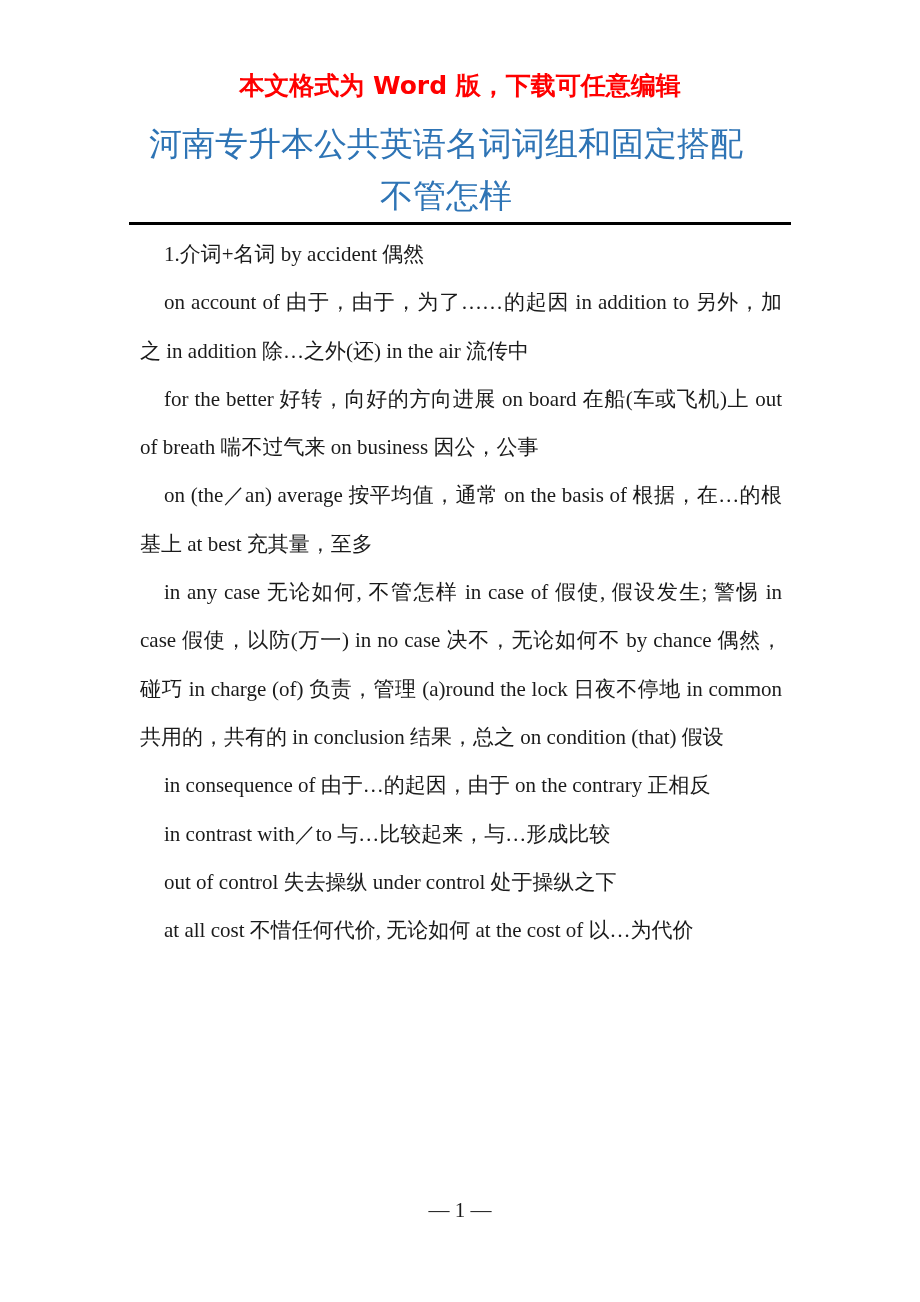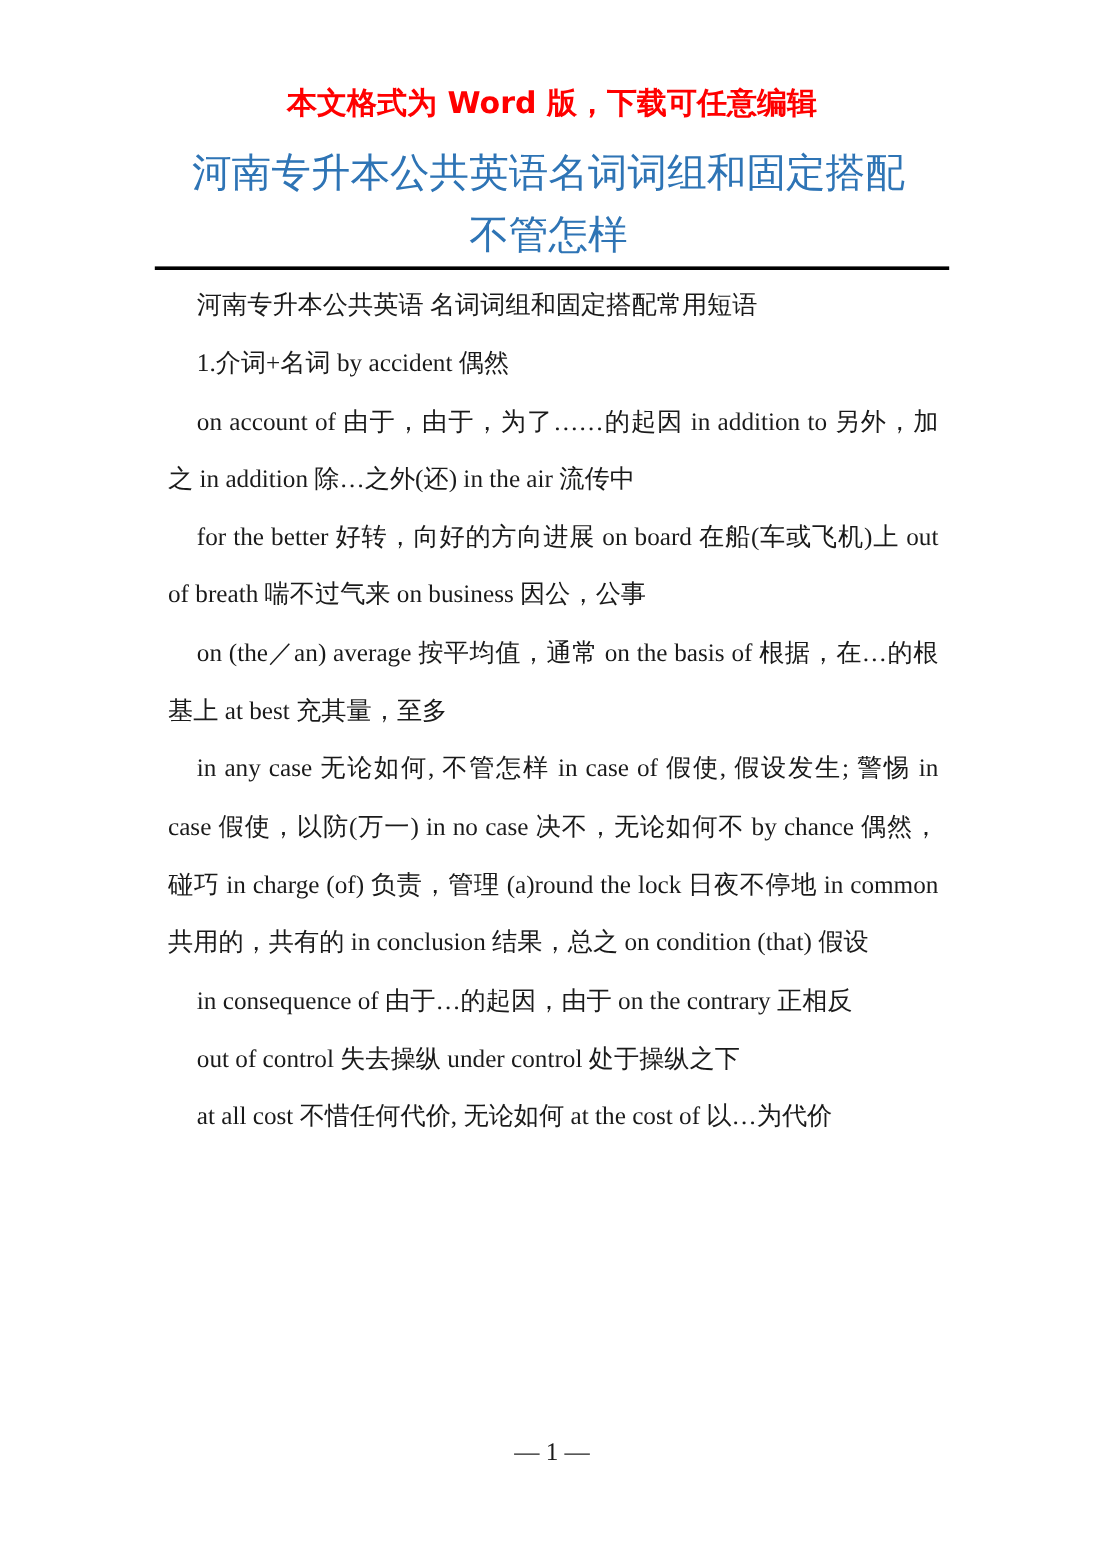--- a/index.html
+++ b/index.html
@@ -4,21 +4,21 @@
 <style>
   html, body { margin: 0; padding: 0; background: #ffffff; }
   body { width: 920px; height: 1302px; position: relative; overflow: hidden; }
   .page { position: absolute; left: 0; top: 0; width: 920px; height: 1268px; background: #fff; }
   .banner {
     position: absolute; top: 68px; left: 0; width: 920px; text-align: center;
     color: #ff0000; font-family: "DejaVu Sans", sans-serif; font-weight: bold;
     font-size: 25px; line-height: 36px; letter-spacing: 0px;
   }
   .title {
-    position: absolute; top: 118px; left: 127px; width: 660px; text-align: center;
+    position: absolute; top: 118px; left: 116px; width: 660px; text-align: center;
     color: #2e74b5; font-family: "DejaVu Sans", sans-serif; font-size: 33px;
     line-height: 52px;
   }
   .rule {
     position: absolute; top: 222px; left: 129px; width: 662px; height: 3px; background: #000;
   }
   .body {
     position: absolute; top: 230px; left: 140px; width: 642px;
     font-family: "Liberation Serif", serif; font-size: 21px; color: #1a1a1a;
     line-height: 48.3px; text-align: justify;
@@ -36,25 +36,25 @@
   <div class="banner">本文格式为 Word 版，下载可任意编辑</div>
 
   <div class="title">
     <div>河南专升本公共英语名词词组和固定搭配</div>
     <div>不管怎样</div>
   </div>
 
   <div class="rule"></div>
 
   <div class="body">
-    <p class="para">河南专升本公共英语  名词词组和固定搭配常用短语</p>
     <p class="para">1.介词+名词  by accident  偶然</p>
     <p class="para">on account of  由于，由于，为了……的起因  in addition to 另外，加之  in addition  除…之外(还) in the air  流传中</p>
     <p class="para">for the better  好转，向好的方向进展  on board  在船(车或飞机)上  out of breath  喘不过气来  on business  因公，公事</p>
     <p class="para">on (the／an) average  按平均值，通常  on the basis of  根据，在…的根基上  at best  充其量，至多</p>
     <p class="para">in any case  无论如何, 不管怎样  in case of  假使, 假设发生; 警惕  in case  假使，以防(万一) in no case  决不，无论如何不 by chance  偶然，碰巧  in charge (of)  负责，管理  (a)round the lock  日夜不停地  in common  共用的，共有的  in conclusion 结果，总之  on condition (that)  假设</p>
     <p class="para">in consequence of  由于…的起因，由于  on the contrary  正相反</p>
+    <p class="para">in contrast with／to  与…比较起来，与…形成比较</p>
     <p class="para">out of control  失去操纵  under control  处于操纵之下</p>
     <p class="para">at all cost  不惜任何代价, 无论如何  at the cost of  以…为代价</p>
   </div>
 
   <div class="footer">— 1 —</div>
 </div>
 
 </body></html>

